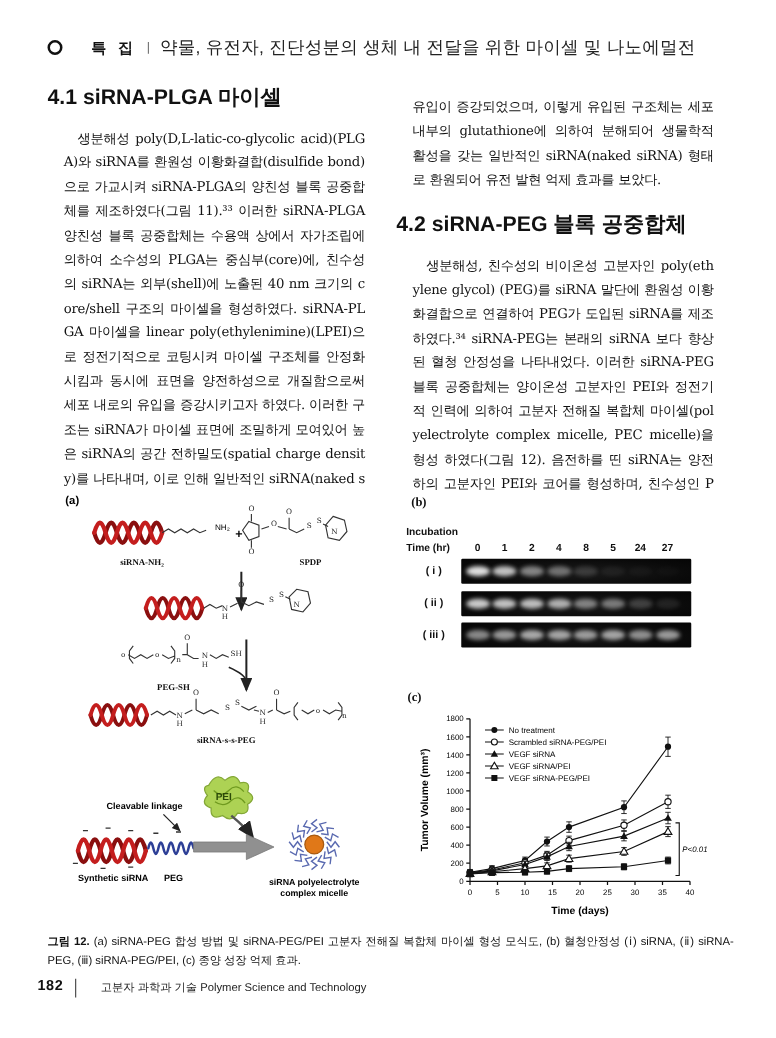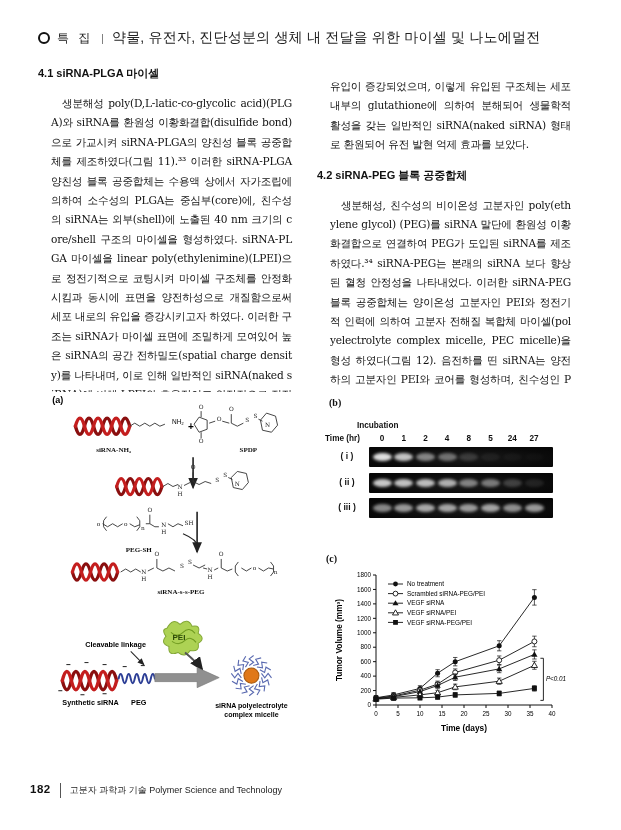--- a/index.html
+++ b/index.html
@@ -1,48 +1,48 @@
 <!DOCTYPE html>
 <html><head>
 <meta charset="utf-8">
 <style>
   html,body{margin:0;padding:0;background:#e8e8e8;}
   .page{position:relative;width:621px;height:830px;background:#ffffff;margin:0 auto;
         font-family:"Liberation Sans",sans-serif;color:#111;overflow:hidden;}
   
   .hdr{position:absolute;left:38px;top:29px;display:flex;align-items:center;gap:7px;}
   .hdr .ring{width:8px;height:8px;border:2.6px solid #111;border-radius:50%;display:inline-block;}
-  .hdr .badge{font-weight:normal;font-size:12px;letter-spacing:3px;}
+  .hdr .badge{font-weight:bold;font-size:12px;letter-spacing:3px;margin-left:16px;}
   .hdr .sep{color:#666;font-size:10px;margin:0 1px;}
   .hdr .ttl{font-size:14px;color:#222;letter-spacing:0.2px;}
   
   .col{position:absolute;top:64px;width:267px;height:328px;overflow:hidden;text-align:justify;}
   .col.left{left:38px;}
   .col.right{left:317px;}
-  .col h3{font-size:11px;font-weight:bold;margin:2px 0 8px 0;font-family:"Liberation Sans",sans-serif;}
+  .col h3{font-size:17px;font-weight:bold;margin:2px 0 8px 0;font-family:"Liberation Sans",sans-serif;}
   .col h3.mid{margin-top:5px;}
   .col p{font-family:"DejaVu Serif","Liberation Serif",serif;font-size:10.6px;line-height:19.4px;margin:13px;
          word-break:break-all;letter-spacing:-0.2px;}
   .col p.ind{text-indent:11px;}
   
   .panel-a{position:absolute;left:50px;top:393px;width:260px;height:352px;}
   .panel-b{position:absolute;left:325px;top:395px;width:268px;height:146px;font-family:"Liberation Sans",sans-serif;}
   .panel-c{position:absolute;left:322px;top:551px;width:272px;height:200px;}
   .plabel{position:absolute;font-weight:bold;font-size:10px;font-family:"Liberation Serif",serif;}
   .gel-hdr{position:absolute;left:0px;font-size:8.2px;font-weight:bold;color:#111;}
   .lane-num{position:absolute;font-size:8.2px;font-weight:bold;transform:translateX(-50%);}
   .gel-strip{position:absolute;left:44px;width:184px;height:20px;background:radial-gradient(ellipse at 50% 55%, #1b1b1b 0%, #0a0a0a 70%, #050505 100%);border-radius:1px;overflow:hidden;}
   .gel-row-label{position:absolute;left:4px;width:36px;text-align:center;font-size:8.6px;font-weight:bold;}
   .band{position:absolute;top:6px;width:19px;height:8px;border-radius:50%;background:#fff;filter:blur(1.6px);}
   
   .cap{position:absolute;left:38px;top:746px;width:549px;font-size:9px;line-height:14.5px;color:#111;text-align:justify;}
   .cap b{font-weight:bold;}
   .ftr{position:absolute;left:30px;top:783px;display:flex;align-items:flex-start;}
   .ftr .pg{font-weight:bold;font-size:11.5px;letter-spacing:0.5px;}
-  .ftr .jr{border-left:1.4px solid #555;margin-left:9px;padding-left:9px;font-size:9px;color:#222;line-height:15px;height:15px;}
+  .ftr .jr{border-left:1.4px solid #555;margin-left:9px;padding-left:20px;font-size:9px;color:#222;line-height:15px;height:15px;}
   svg text{font-family:"Liberation Sans",sans-serif;}
   #svg-a .atom{font-size:5.8px;fill:#222;text-anchor:middle;font-family:"DejaVu Serif",serif;}
   #svg-a .slab{font-size:7px;font-weight:bold;text-anchor:middle;fill:#111;font-family:"Liberation Serif",serif;}
 </style>
 </head>
 <body>
 
 <div class="page">
 
   <div class="hdr">
@@ -182,21 +182,21 @@
           <text x="159" y="185" class="atom">H</text>
           <text x="170" y="162" class="atom">O</text>
           <text x="203" y="176" class="atom">o</text>
           <text x="224" y="180" class="atom">n</text>
         </g>
     </svg>
   </div>
 
   <div class="panel-b">
     <span class="plabel" style="left:4px;top:2px;">(b)</span>
-    <span class="gel-hdr" style="top:26px;margin-left:32px;">Incubation</span>
+    <span class="gel-hdr" style="top:26px;">Incubation</span>
     <span class="gel-hdr" style="top:39px;text-align:center;">Time (hr)</span>
     <div id="gel-lanes">
         <span class="lane-num" style="left: 57px; top: 39px;">0</span>
         <span class="lane-num" style="left: 78.7143px; top: 39px;">1</span>
         <span class="lane-num" style="left: 100.429px; top: 39px;">2</span>
         <span class="lane-num" style="left: 122.143px; top: 39px;">4</span>
         <span class="lane-num" style="left: 143.857px; top: 39px;">8</span>
         <span class="lane-num" style="left: 165.571px; top: 39px;">5</span>
         <span class="lane-num" style="left: 187.286px; top: 39px;">24</span>
         <span class="lane-num" style="left: 209px; top: 39px;">27</span>
@@ -441,19 +441,22 @@
         <path d="M 65.5 46.8 L 68.5 51.959999999999994 L 62.5 51.959999999999994 Z" fill="#fff" stroke="#111" stroke-width="0.9"></path>
         <text x="77" y="52" font-size="6.4">VEGF siRNA/PEI</text>
         <line x1="58" y1="59.4" x2="73" y2="59.4" stroke="#111" stroke-width="0.9"></line>
         <rect x="63.1" y="57" width="4.8" height="4.8" fill="#111"></rect>
         <text x="77" y="61.6" font-size="6.4">VEGF siRNA-PEG/PEI</text>
         <path d="M 210.4 95.27777777777777 L 213.4 95.27777777777777 L 213.4 137.38888888888889 L 210.4 137.38888888888889" fill="none" stroke="#111" stroke-width="0.9"></path>
         <text x="215.9" y="118.33333333333333" font-size="6.3" font-style="italic">P&lt;0.01</text>
       </svg>
   </div>
 
+  <div class="cap">
+    <b>그림 12.</b><span> (a) siRNA-PEG 합성 방법 및 siRNA-PEG/PEI 고분자 전해질 복합체 마이셀 형성 모식도, (b) 혈청안정성 (ⅰ) siRNA, (ⅱ) siRNA-PEG, (ⅲ) siRNA-PEG/PEI, (c) 종양 성장 억제 효과.</span>
+  </div>
 
   <div class="ftr">
     <span class="pg">182</span>
     <span class="jr">고분자 과학과 기술 Polymer Science and Technology</span>
   </div>
 
 </div>
 
 </body></html>

